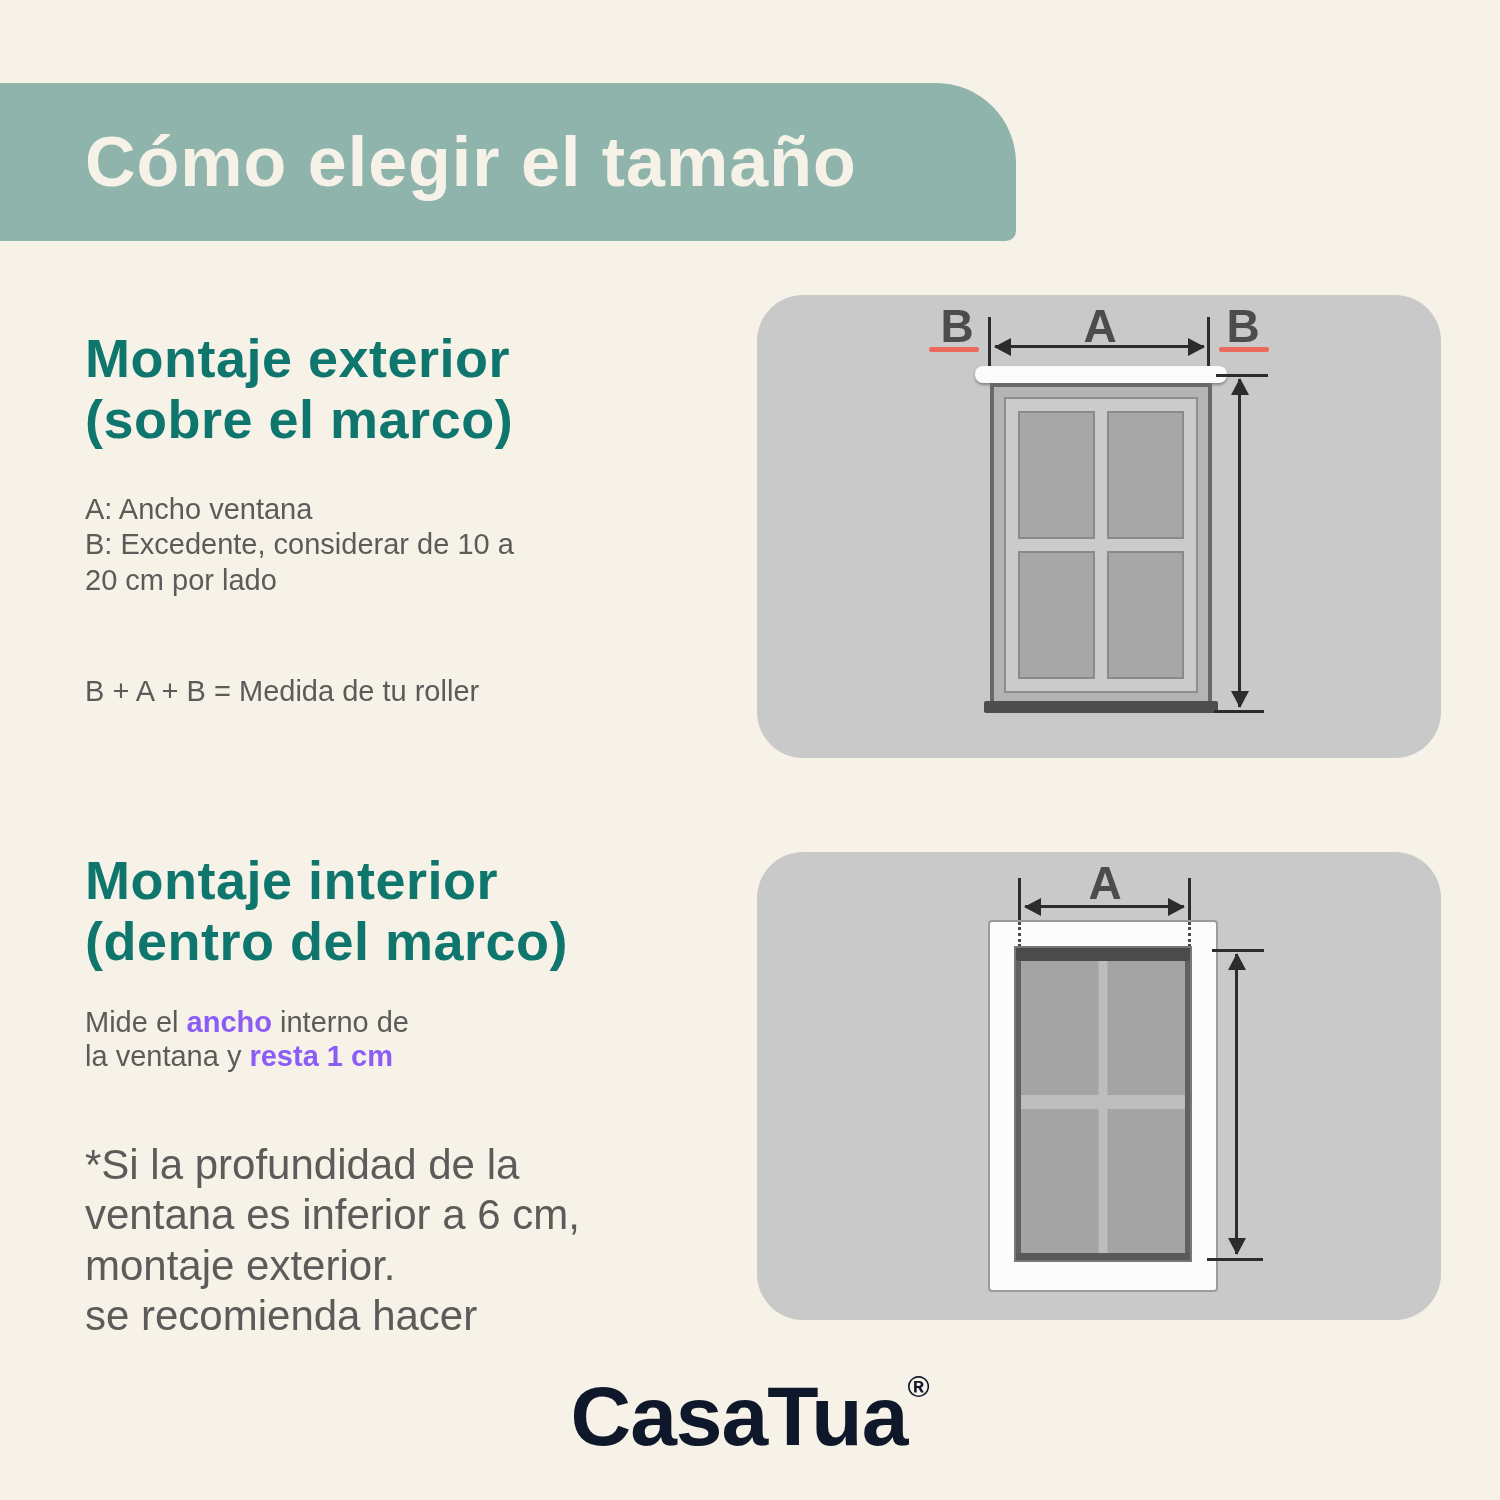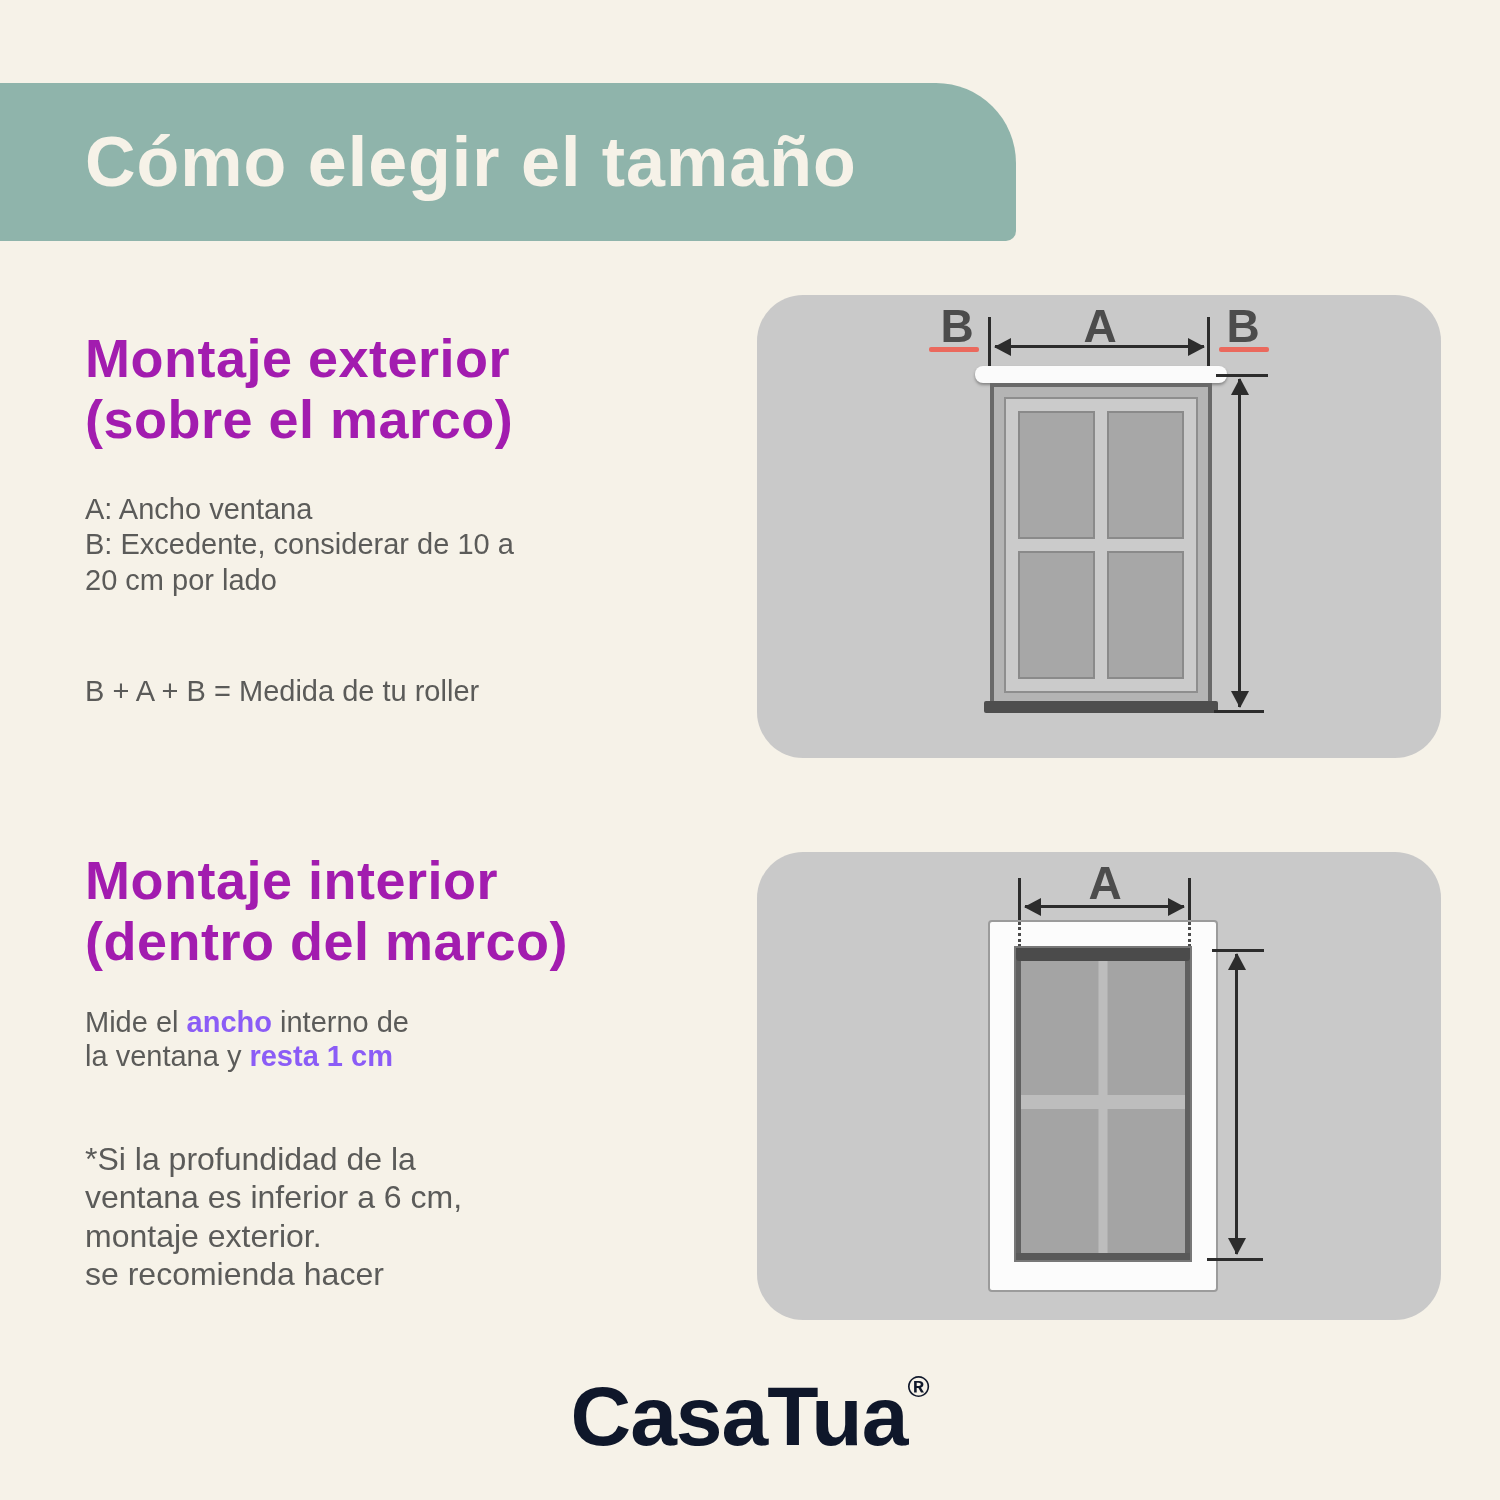--- a/index.html
+++ b/index.html
@@ -15,34 +15,34 @@
     background:#8fb4ab; border-radius:0 80px 10px 0;
     display:flex; align-items:center;
   }
   .banner .title {
     margin-left:85px; font-size:70px; font-weight:700; letter-spacing:1px;
     color:#f6f2e8;
   }
 
   
   .heading {
-    position:absolute; left:85px; color:#a21caf; font-size:54px;
+    position:absolute; left:85px; color:#0f766e; font-size:54px;
     font-weight:700; line-height:1.13; letter-spacing:0.5px;
   }
   .h-ext { top:328px; }
   .h-int { top:850px; }
   .bodytext {
     position:absolute; left:85px; color:#5b5b59; font-size:29px;
     font-weight:400; line-height:1.22;
   }
   .p-ab { top:492px; }
   .p-formula { top:674px; }
   .p-mide { top:1006px; line-height:1.17; }
   .p-mide b, .p-mide .bold { font-weight:700; color:#8b5cf6; }
-  .p-note { top:1140px; font-size:32px; line-height:1.2; }
+  .p-note { top:1140px; font-size:42px; line-height:1.2; }
 
   
   .panel {
     position:absolute; left:757px; width:684px; background:#c9c9c9;
     border-radius:46px;
   }
   .panel-1 { top:295px; height:463px; }
   .panel-2 { top:852px; height:468px; }
 
   

